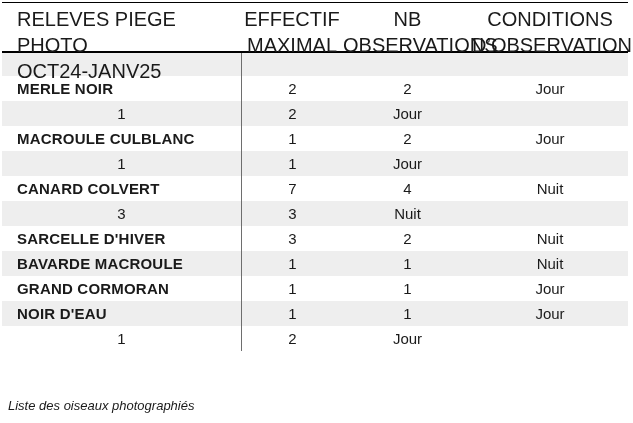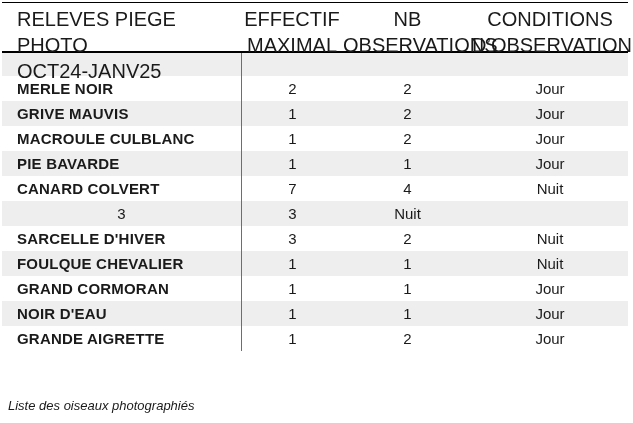--- a/index.html
+++ b/index.html
@@ -93,35 +93,33 @@
   </div>
 
   <div class="tr">
     <div class="td td-name">MERLE NOIR</div>
     <div class="td td-center">2</div>
     <div class="td td-center">2</div>
     <div class="td td-center">Jour</div>
   </div>
 
   <div class="tr">
-    <div class="td td-name">GRIVE MAUVIS</div>
     <div class="td td-center">1</div>
     <div class="td td-center">2</div>
     <div class="td td-center">Jour</div>
   </div>
 
   <div class="tr">
     <div class="td td-name">MACROULE CULBLANC</div>
     <div class="td td-center">1</div>
     <div class="td td-center">2</div>
     <div class="td td-center">Jour</div>
   </div>
 
   <div class="tr">
-    <div class="td td-name">PIE BAVARDE</div>
     <div class="td td-center">1</div>
     <div class="td td-center">1</div>
     <div class="td td-center">Jour</div>
   </div>
 
   <div class="tr">
     <div class="td td-name">CANARD COLVERT</div>
     <div class="td td-center">7</div>
     <div class="td td-center">4</div>
     <div class="td td-center">Nuit</div>
@@ -134,42 +132,41 @@
   </div>
 
   <div class="tr">
     <div class="td td-name">SARCELLE D'HIVER</div>
     <div class="td td-center">3</div>
     <div class="td td-center">2</div>
     <div class="td td-center">Nuit</div>
   </div>
 
   <div class="tr">
-    <div class="td td-name">FOULQUE CHEVALIER</div>
+    <div class="td td-name">BAVARDE MACROULE</div>
     <div class="td td-center">1</div>
     <div class="td td-center">1</div>
     <div class="td td-center">Nuit</div>
   </div>
 
   <div class="tr">
     <div class="td td-name">GRAND CORMORAN</div>
     <div class="td td-center">1</div>
     <div class="td td-center">1</div>
     <div class="td td-center">Jour</div>
   </div>
 
   <div class="tr">
     <div class="td td-name">NOIR D'EAU</div>
     <div class="td td-center">1</div>
     <div class="td td-center">1</div>
     <div class="td td-center">Jour</div>
   </div>
 
   <div class="tr">
-    <div class="td td-name">GRANDE AIGRETTE</div>
     <div class="td td-center">1</div>
     <div class="td td-center">2</div>
     <div class="td td-center">Jour</div>
   </div>
 </div>
 
   </div>
 
   <div class="caption">Liste des oiseaux photographiés</div>
 

